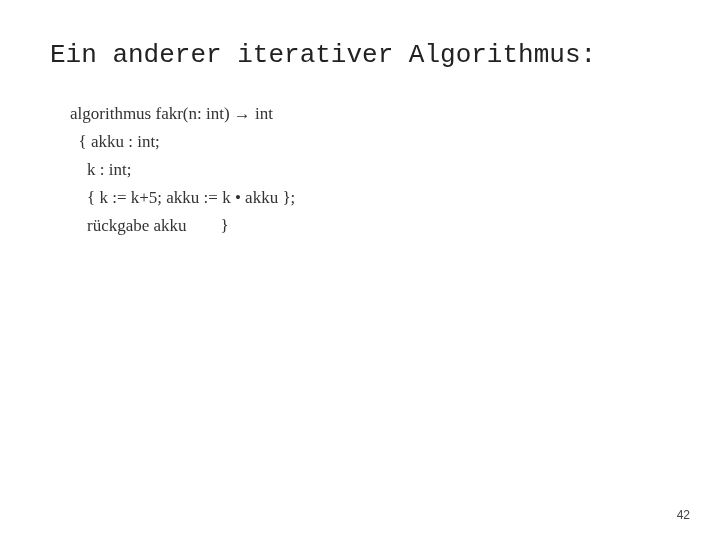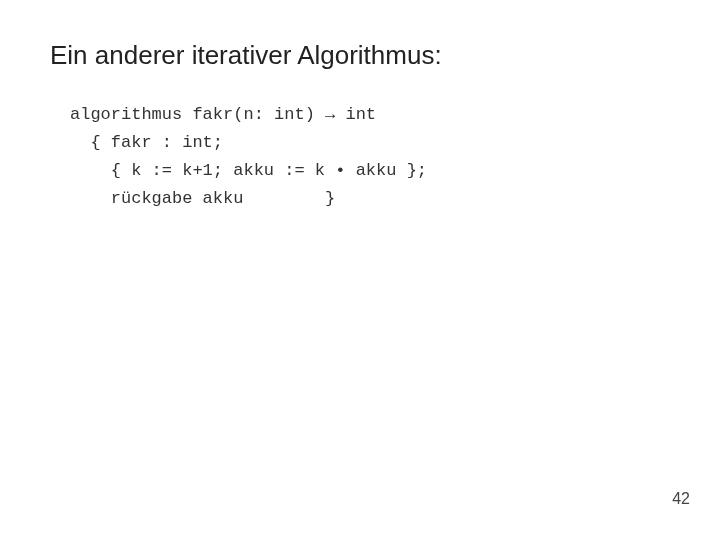--- a/index.html
+++ b/index.html
@@ -23,54 +23,55 @@
       background: #ffffff;
       padding: 40px 50px 30px 50px;
       position: relative;
     }
 
     .slide-title {
       font-size: 26px;
       font-weight: normal;
       color: #222222;
       margin-bottom: 30px;
-      font-family: Liberation Sans, sans-serif;
+      font-family: Liberation Mono, monospace;
     }
 
     .code-block {
-      font-family: Liberation Mono, monospace;
+      font-family: Liberation Serif, serif;
       font-size: 17px;
       color: #333333;
       line-height: 1.65;
       margin-left: 20px;
     }
 
     .code-line {
       white-space: pre;
       display: block;
     }
 
     .page-number {
       position: absolute;
-      bottom: 32px;
+      bottom: 18px;
       right: 30px;
-      font-size: 16px;
+      font-size: 12px;
       color: #444444;
       font-family: Arial, Helvetica, sans-serif;
     }
   </style>
 </head>
 <body>
 
 <div class="slide-container">
 
   <h1 class="slide-title">Ein anderer iterativer Algorithmus:</h1>
 
   <div class="code-block">
     <span class="code-line">algorithmus fakr(n: int) → int</span>
-    <span class="code-line">  { fakr : int;</span>
-    <span class="code-line">    { k := k+1; akku := k • akku };</span>
+    <span class="code-line">  { akku : int;</span>
+    <span class="code-line">    k : int;</span>
+    <span class="code-line">    { k := k+5; akku := k • akku };</span>
     <span class="code-line">    rückgabe akku        }</span>
   </div>
 
   <div class="page-number">42</div>
 
 </div>
 
 </body></html>

